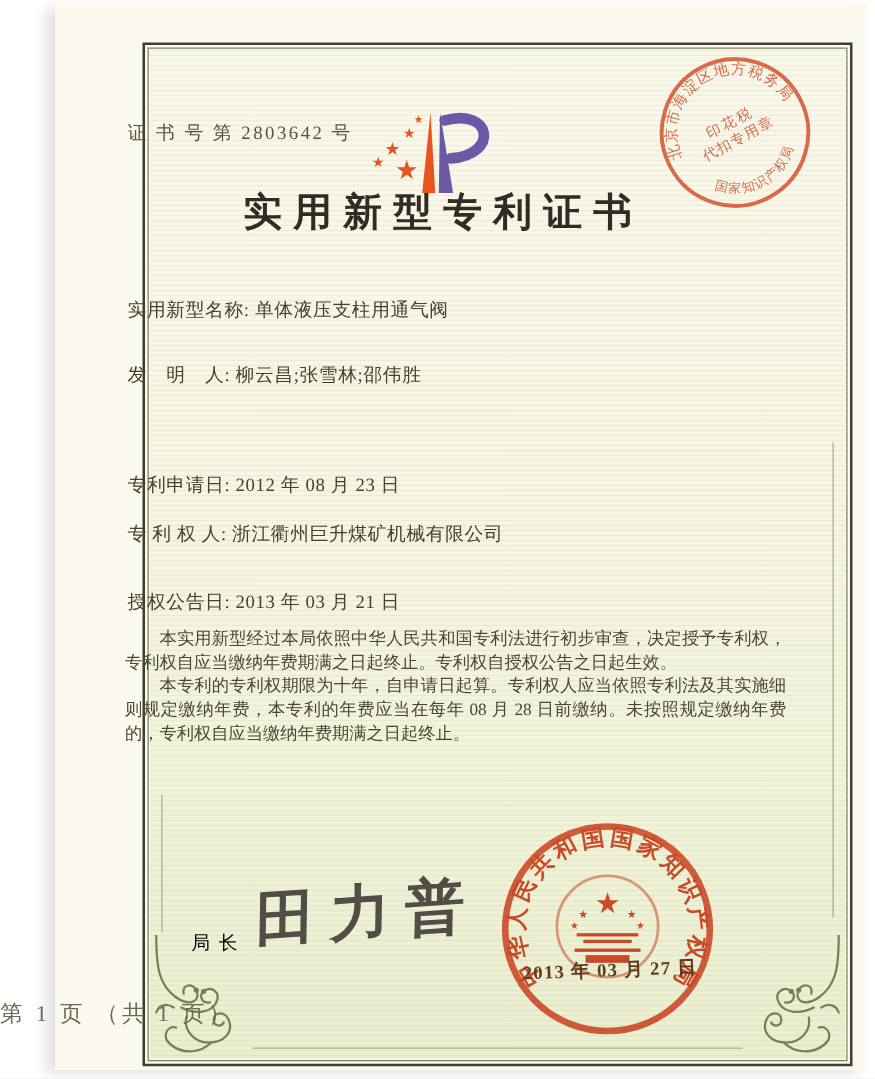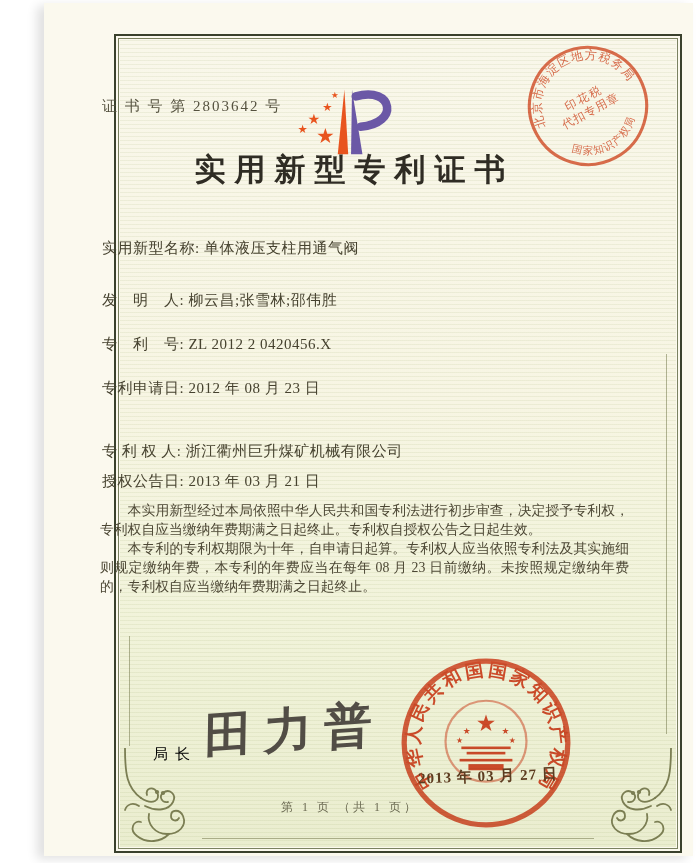--- a/index.html
+++ b/index.html
@@ -20,28 +20,28 @@
   .flourish{position:absolute;width:78px;height:96px;}
   .fl-right{right:5px;bottom:7px;}
   .fl-left{left:5px;bottom:7px;transform:scaleX(-1);}
 
   .txt{position:absolute;color:#46422f;}
   .cert-no{left:102px;top:66px;font-size:15px;letter-spacing:2px;color:#55523f;margin-top:31px;}
   .logo{position:absolute;left:274px;top:84px;}
   .title{left:0;right:0;top:149px;text-align:center;font-size:31px;font-weight:bold;
          letter-spacing:9px;text-indent:9px;color:#2f2c24;}
   .field{left:102px;font-size:15px;letter-spacing:0.5px;}
-  .f1{top:239px}.f2{top:291px}.f3{top:335px}.f4{top:379px}.f5{top:442px}.f6{top:472px}
+  .f1{top:239px}.f2{top:291px}.f3{top:335px}.f4{top:379px}.f5{top:418px}.f6{top:472px}
   .paras{left:100px;top:501px;width:529px;font-size:13.8px;line-height:19px;
          text-align:justify;color:#4c4734;}
   .paras p{margin:0;text-indent:2em;}
   .sig-label{left:153px;top:745px;font-size:15px;letter-spacing:7px;color:#000000;}
   .sig-name{left:204px;top:698px;font-size:48px;font-weight:bold;letter-spacing:12px;
             color:#45403a;transform:rotate(-4deg) skewX(-5deg);opacity:0.92;}
-  .footer{left:0;right:0;top:799px;text-align:center;font-size:12px;
+  .footer{left:0;right:0;top:799px;font-size:18px;
           letter-spacing:3px;color:#6b6a52;}
 
   .seal{position:absolute;mix-blend-mode:multiply;}
   .seal-tax{left:520px;top:38px;width:136px;height:136px;transform:rotate(-28deg);opacity:0.82;}
   .seal-office{left:398px;top:655px;width:176px;height:176px;opacity:0.92;}
   .seal-date{position:absolute;left:412px;top:767px;width:152px;text-align:center;
              font-size:15px;font-weight:bold;color:#5d3c20;transform:rotate(-2deg);
              z-index:6;letter-spacing:1px;}
   svg text{font-family:"Liberation Serif","DejaVu Serif",serif;}
 </style>
@@ -94,28 +94,27 @@
     <text x="38" y="42" font-size="15" fill="#e8541e" text-anchor="middle">★</text>
     <text x="52" y="28" font-size="12" fill="#e8541e" text-anchor="middle">★</text>
     <text x="26" y="52" font-size="12" fill="#e8541e" text-anchor="middle">★</text>
     <text x="60" y="15" font-size="9" fill="#e8541e" text-anchor="middle">★</text>
   </svg>
 
   <div class="txt field f1">实用新型名称: 单体液压支柱用通气阀</div>
 
   <div class="txt title">实用新型专利证书</div>
   <div class="txt field f2">发　明　人: 柳云昌;张雪林;邵伟胜</div>
-  <div class="txt field f3">专　利　号: ZL 2012 2 0420456.X</div>
   <div class="txt field f4">专利申请日: 2012 年 08 月 23 日</div>
   <div class="txt field f5">专 利 权 人: 浙江衢州巨升煤矿机械有限公司</div>
   <div class="txt field f6">授权公告日: 2013 年 03 月 21 日</div>
 
   <div class="txt paras">
     <p>本实用新型经过本局依照中华人民共和国专利法进行初步审查，决定授予专利权，专利权自应当缴纳年费期满之日起终止。专利权自授权公告之日起生效。</p>
-    <p>本专利的专利权期限为十年，自申请日起算。专利权人应当依照专利法及其实施细则规定缴纳年费，本专利的年费应当在每年 08 月 23 日前缴纳。未按照规定缴纳年费的，专利权自应当缴纳年费期满之日起终止。</p>
+    <p>本专利的专利权期限为十年，自申请日起算。专利权人应当依照专利法及其实施细则规定缴纳年费，本专利的年费应当在每年 08 月 28 日前缴纳。未按照规定缴纳年费的，专利权自应当缴纳年费期满之日起终止。</p>
   </div>
 
   <div class="txt sig-label">局长</div>
   <div class="txt sig-name">田力普</div>
 
   <div class="txt footer">第 1 页 （共 1 页）</div>
 
   <svg class="seal seal-tax" viewBox="0 0 130 130">
     <circle cx="65" cy="65" r="56" fill="none" stroke="#d8502c" stroke-width="3"></circle>
     <path id="taxTop" d="M26,87.5 A45,45 0 1 1 104,87.5" fill="none"></path>

